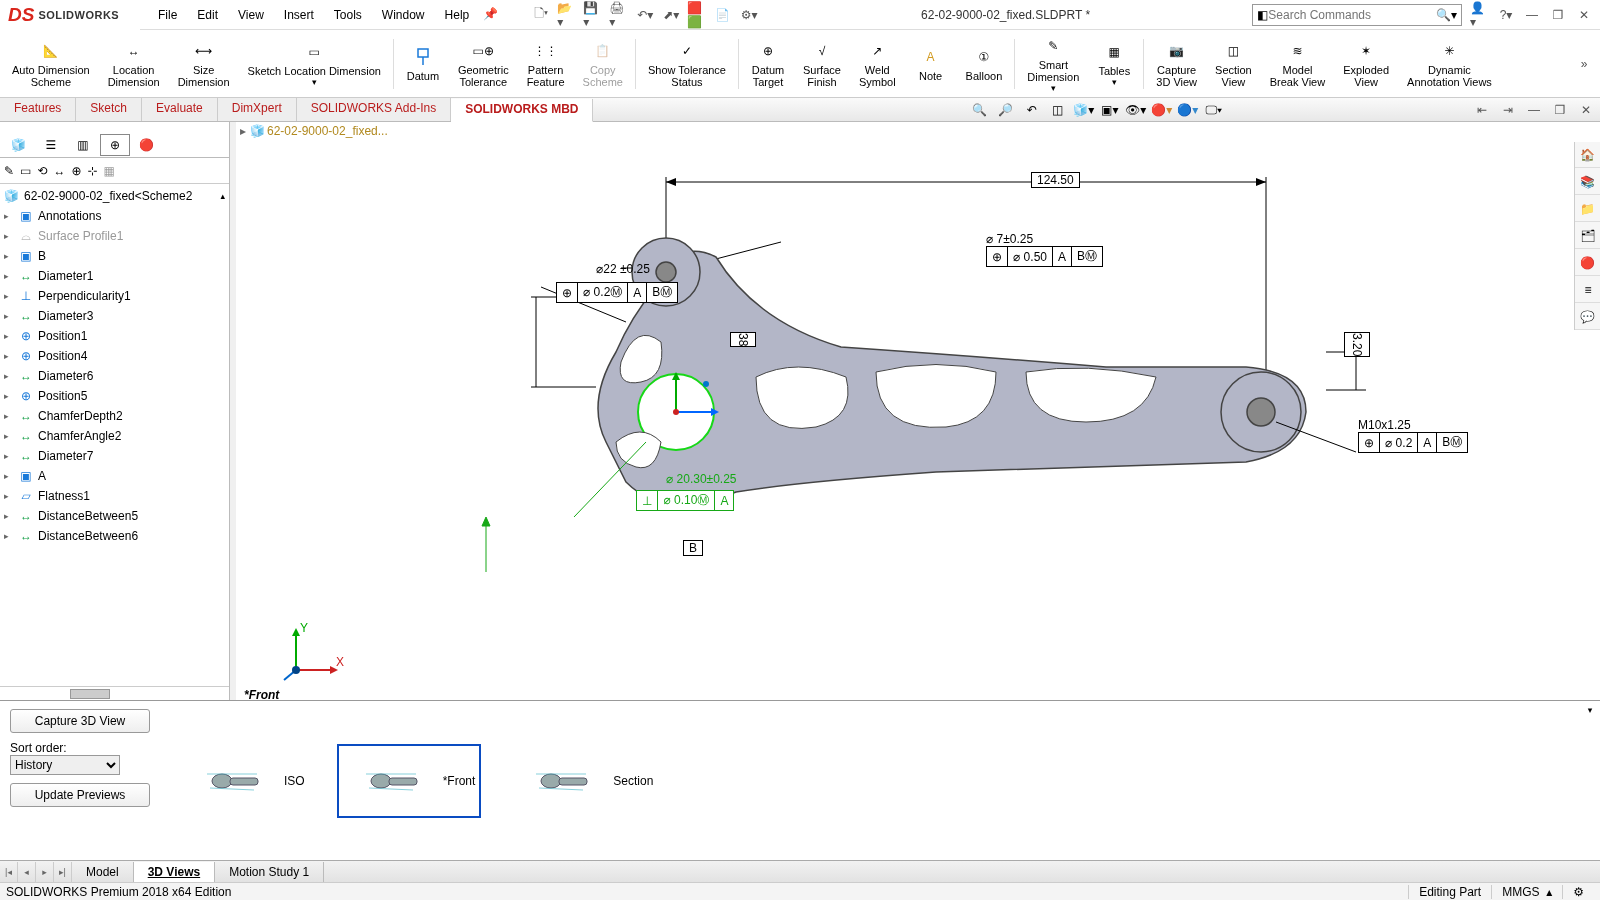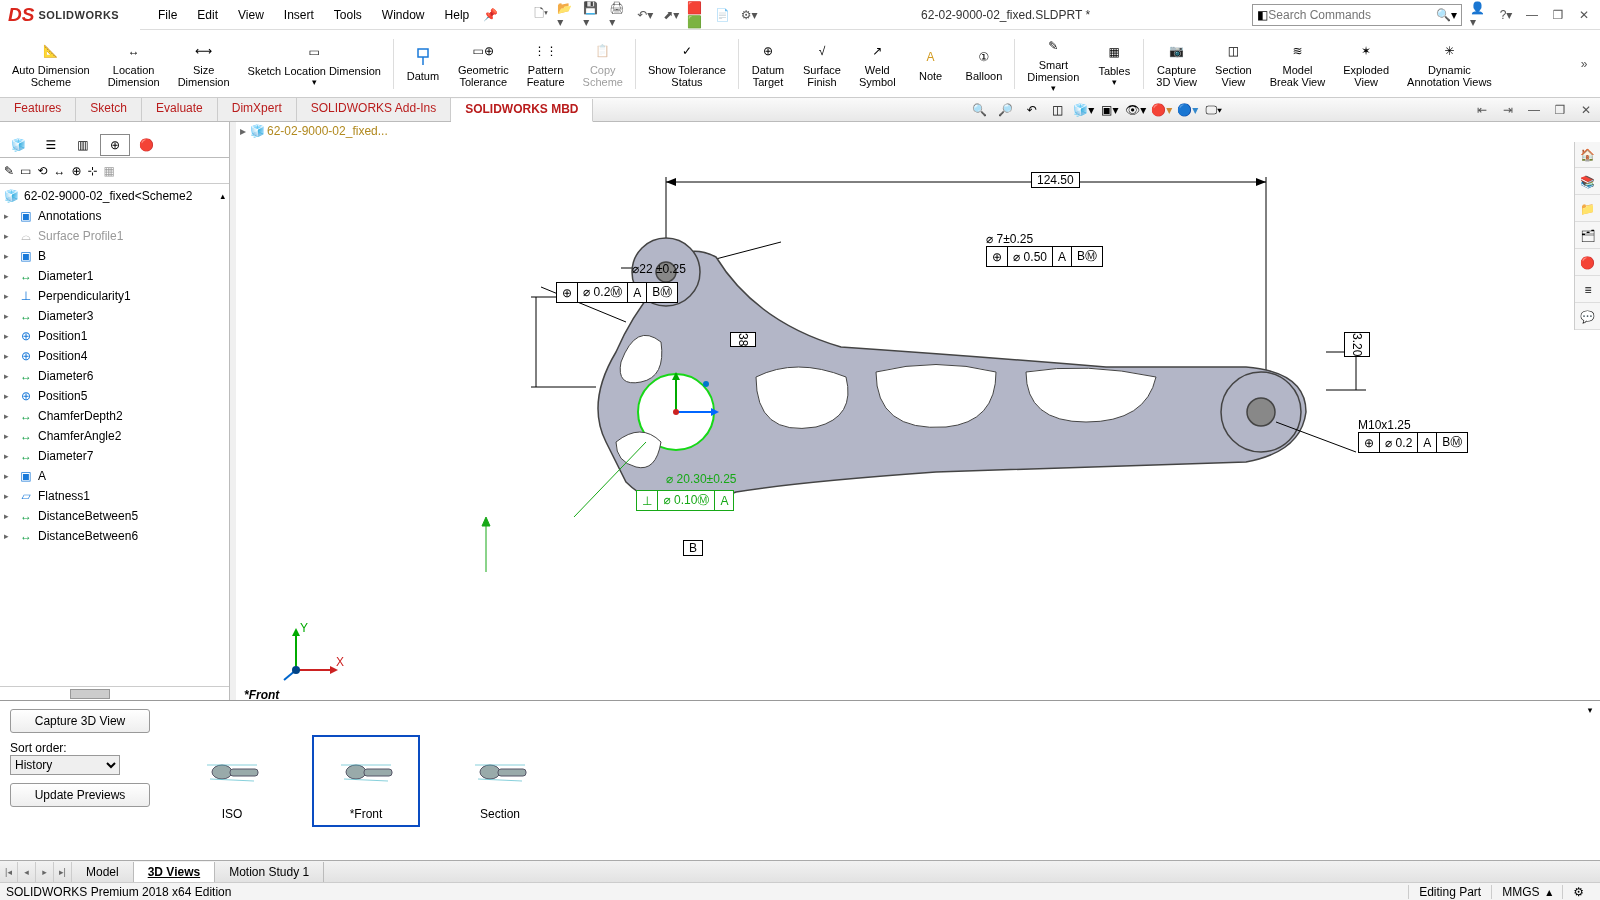--- a/index.html
+++ b/index.html
@@ -3,21 +3,21 @@
 <meta charset="utf-8">
 <style>
 * { margin: 0; padding: 0; box-sizing: border-box; font-family: "Segoe UI", Arial, sans-serif; font-size: 12px; }
 body { overflow: hidden; background: #fff; width: 1600px; height: 900px; position: relative; }
 
 
 .titlebar { height: 30px; background: #fff; display: flex; align-items: center; border-bottom: 1px solid #ddd; }
 .logo { width: 140px; height: 30px; display: flex; align-items: center; padding-left: 8px; background: #fff; }
 .logo-ds { color: #d9261c; font-weight: bold; font-style: italic; font-size: 19px; margin-right: 4px; }
 .logo-sw { font-weight: bold; letter-spacing: 0.5px; color: #333; font-size: 11px; }
-.menus { display: flex; gap: 4px; margin-left: 10px; align-items: center; }
+.menus { display: flex; gap: 4px; margin-left: 10px; }
 .menus span { padding: 4px 8px; cursor: pointer; }
 .toolbar-icons { display: flex; gap: 6px; margin-left: 30px; align-items: center; }
 .tb-icon { width: 20px; height: 20px; display: inline-flex; align-items: center; justify-content: center; color: #555; cursor: pointer; }
 .doc-title { margin: 0 auto; color: #333; }
 .search-box { width: 210px; height: 22px; border: 1px solid #999; display: flex; align-items: center; padding: 0 4px; margin-right: 8px; }
 .search-box input { border: none; outline: none; flex: 1; font-size: 12px; }
 .win-controls { display: flex; gap: 6px; margin-right: 6px; align-items: center; }
 
 
 .ribbon { height: 68px; background: #fff; border-bottom: 1px solid #ccc; display: flex; align-items: center; padding: 0 6px; gap: 6px; }
@@ -73,21 +73,21 @@
 .dim-box { border: 1.5px solid #000; padding: 0 5px; background: #fff; display: inline-block; }
 
 .axis { position: absolute; left: 40px; bottom: 10px; }
 
 
 .views-panel { height: 160px; border-top: 1px solid #999; background: #fff; display: flex; }
 .views-ctrl { width: 160px; padding: 8px 10px; display: flex; flex-direction: column; gap: 8px; }
 .views-ctrl button { padding: 4px 8px; background: linear-gradient(#fff,#eee); border: 1px solid #999; border-radius: 3px; cursor: pointer; font-size: 12px; }
 .views-ctrl select { width: 110px; height: 20px; border: 1px solid #999; }
 .views-thumbs { flex: 1; display: flex; align-items: center; gap: 28px; padding-left: 20px; }
-.thumb { display: flex; flex-direction: column; align-items: center; gap: 4px; cursor: pointer; padding: 4px; }
+.thumb { display: flex; align-items: center; gap: 4px; cursor: pointer; padding: 4px; }
 .thumb.active { border: 2px solid #0a4cc2; }
 .thumb .tpic { width: 96px; height: 62px; display: flex; align-items: center; justify-content: center; }
 .thumb .tlbl { font-size: 12px; }
 .views-label { position: absolute; font-weight: bold; font-style: italic; }
 
 
 .bottom-tabs { height: 22px; background: linear-gradient(#f2f2f2,#e2e2e2); border-top: 1px solid #aaa; display: flex; align-items: center; }
 .bottom-tabs .nav { display: flex; }
 .bottom-tabs .nav span { width: 18px; height: 20px; display: flex; align-items: center; justify-content: center; border-right: 1px solid #ccc; color: #666; cursor: pointer; font-size: 9px; }
 .bottom-tabs .btab { padding: 3px 14px; border-right: 1px solid #bbb; cursor: pointer; }
@@ -487,21 +487,21 @@
 
       <line x1="1090" y1="230" x2="1130" y2="230" stroke="#000"></line>
       <line x1="1090" y1="268" x2="1130" y2="268" stroke="#000"></line>
       <line x1="1120" y1="230" x2="1120" y2="268" stroke="#000"></line>
 
       <line x1="1040" y1="300" x2="1120" y2="330" stroke="#000"></line>
     </svg>
 
     <div class="dim" style="left:795px;top:50px"><span class="dim-box">124.50</span></div>
 
-    <div class="dim" style="left:396px;top:140px">
+    <div class="dim" style="left:360px;top:140px">
       <div>⌀22 ±0.25</div>
     </div>
     <div class="dim" style="left:320px;top:160px">
       <div class="fcf">
         <span>⊕</span>
           <span>⌀ 0.2Ⓜ</span>
           <span>A</span>
           <span>BⓂ</span>
       </div>
     </div>

